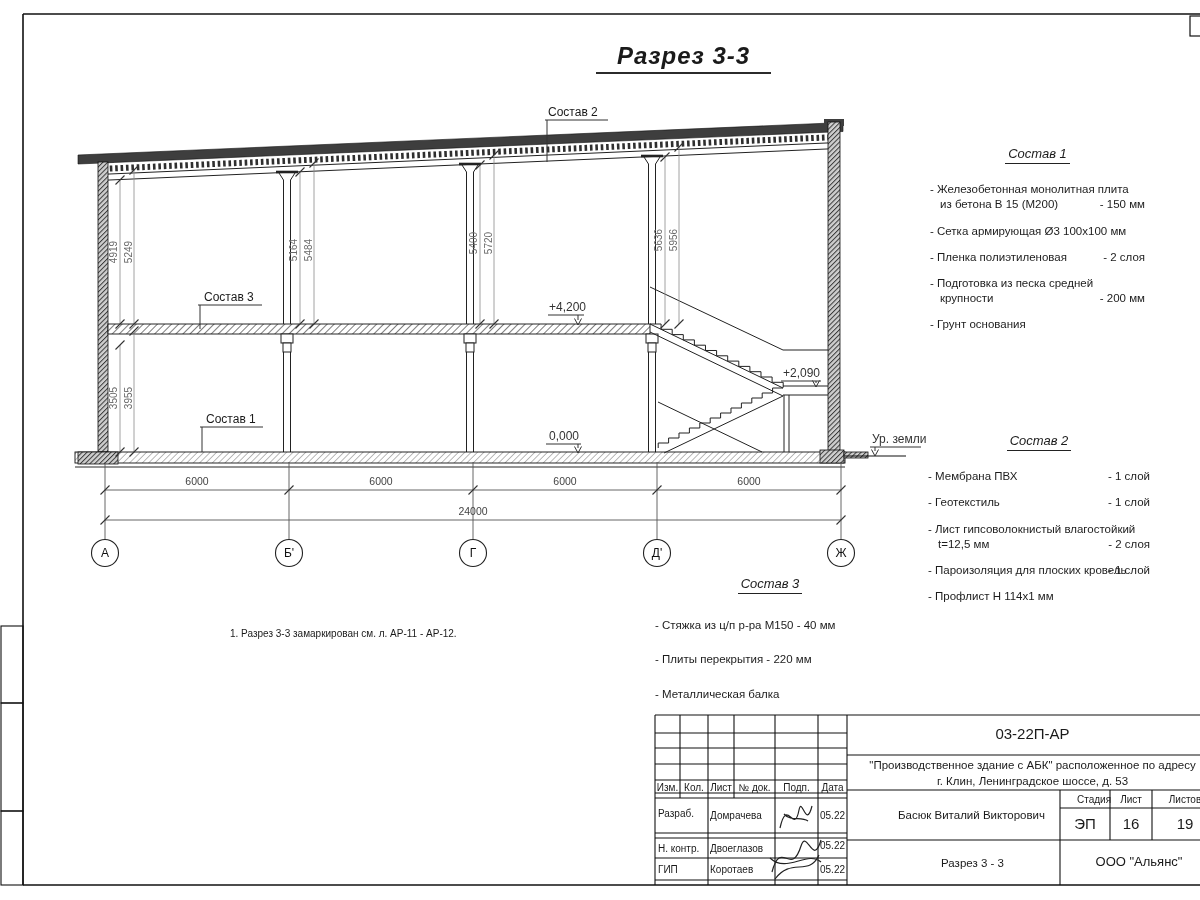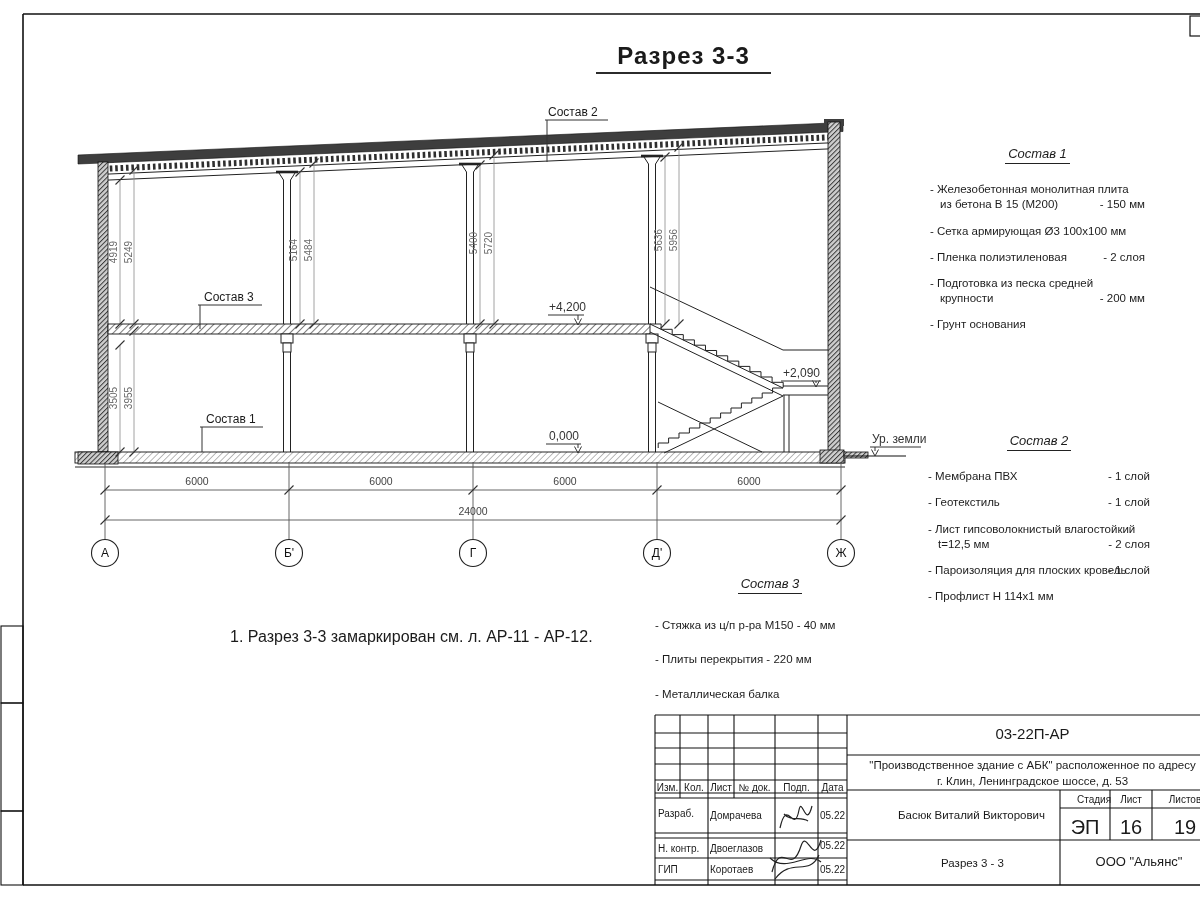--- a/index.html
+++ b/index.html
@@ -1,38 +1,38 @@
 <!DOCTYPE html>
 <html><head>
 <meta charset="utf-8">
 <style>
   html,body{margin:0;padding:0}
   body{width:1200px;height:900px;overflow:hidden;background:#fff;
        font-family:"Liberation Sans",sans-serif;color:#1a1a1a;position:relative}
   .abs{position:absolute}
   
   .page-title{left:596px;top:42px;width:175px;text-align:center;
-    font-size:24px;font-weight:600;letter-spacing:1px;
+    font-size:24px;font-style:italic;font-weight:600;letter-spacing:1px;
     border-bottom:2px solid #2b2b2b;padding-bottom:2px}
   
   .comp{font-size:11.5px;line-height:1.32;color:#1c1c1c}
   .comp-head{text-align:center;margin-bottom:18px;font-size:13px}
   .comp-head span{display:inline-block;font-style:italic;border-bottom:1px solid #222;padding:0 3px 1px}
   .comp-item{position:relative;margin-bottom:11px;padding-right:4px}
   .comp3 .comp-item{margin-bottom:19px}
   .ci-text{white-space:pre-line;padding-left:10px;text-indent:-10px;display:block}
   .ci-val{position:absolute;right:0;bottom:0}
   
-  .note{font-size:16px}
+  .note{font-size:10px}
   
   .tb{font-size:10px;line-height:1.1;white-space:nowrap}
   .tb-c{text-align:center}
   .tb-big{font-size:15px}
   .tb-mid{font-size:11.5px}
-  .tb-stage{font-size:20px}
+  .tb-stage{font-size:15px}
   svg text{font-family:"Liberation Sans",sans-serif}
   .dimtxt{font-size:10px;fill:#6a6a6a}
   .dimtxt2{font-size:10.5px;fill:#444}
   .axtxt{font-size:12px;fill:#111}
   .lbl{font-size:12px;fill:#1a1a1a}
   .elev{font-size:12px;fill:#333}
 </style>
 </head>
 <body>
 

